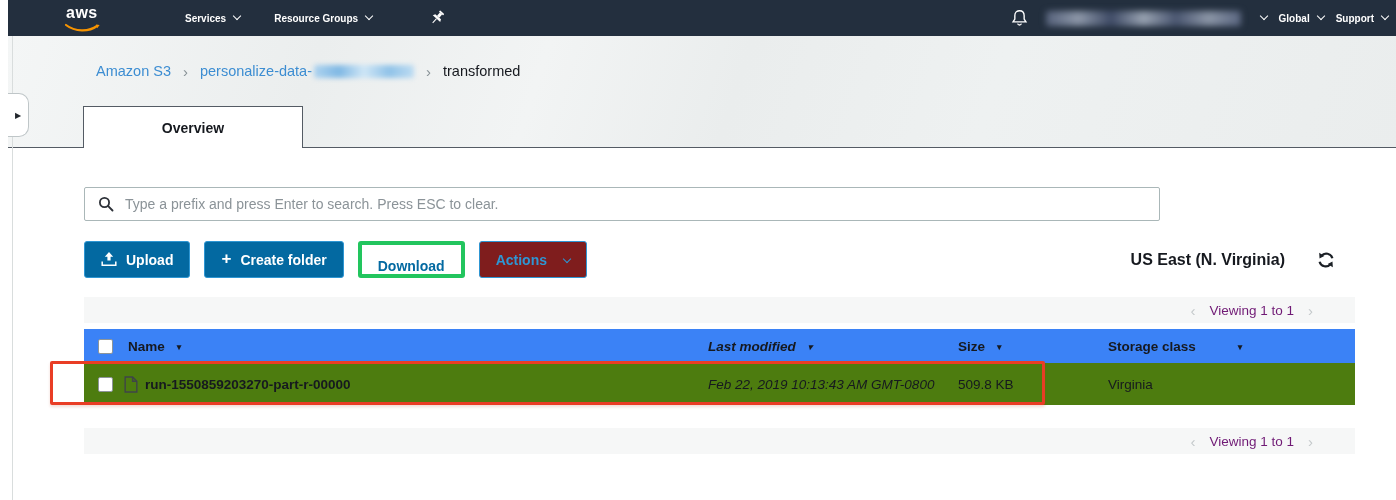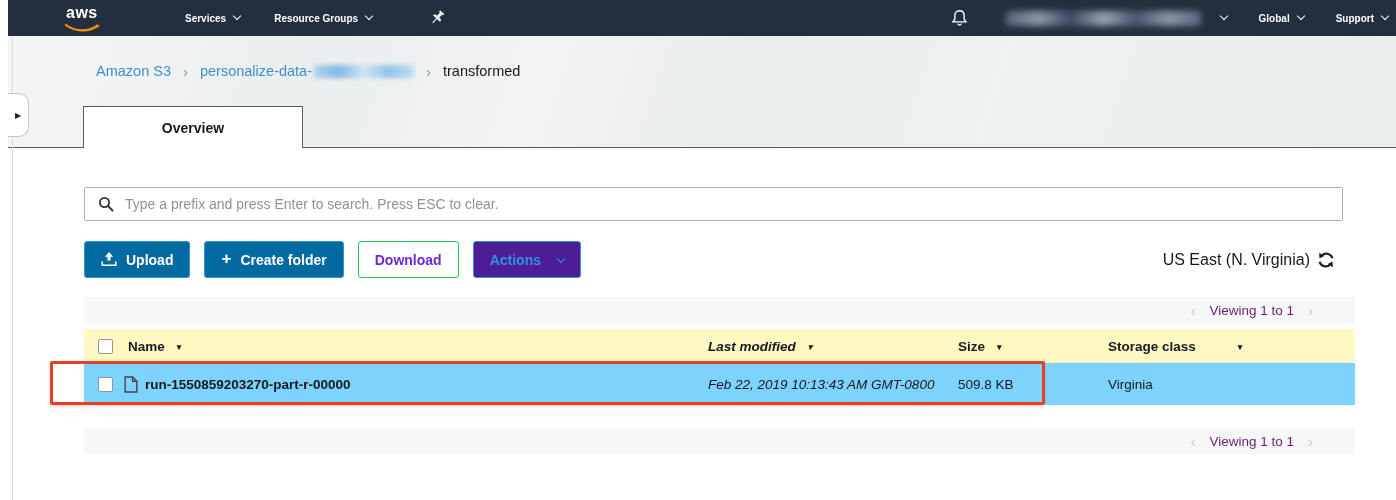--- a/index.html
+++ b/index.html
@@ -10,21 +10,21 @@
   .topnav { position:absolute; left:0; top:0; width:1396px; height:36px; background:#232f3e;
             display:flex; align-items:center; padding:0 16px 0 55px; color:#fff; z-index:10; }
   .nav-left { display:flex; align-items:center; gap:34px; }
   .logo { position:relative; width:42px; height:30px; margin-right:46px; cursor:pointer; }
   .logo-text { position:absolute; left:3px; top:1px; font-size:16px; font-weight:bold; color:#fff; letter-spacing:0.5px; }
   .logo-swoosh { position:absolute; left:0; bottom:0; }
   .nav-item { display:flex; align-items:center; font-size:10px; font-weight:bold; color:#fff; cursor:pointer; white-space:nowrap; }
   .cd { display:inline-block; width:6px; height:6px; border-right:1.7px solid currentColor;
         border-bottom:1.7px solid currentColor; transform:rotate(45deg); margin-left:8px; position:relative; top:-2px; }
   .pin-wrap { margin-left:24px; cursor:pointer; display:flex; align-items:center; }
-  .nav-right { margin-left:auto; display:flex; align-items:center; gap:32px; }
+  .nav-right { margin-left:auto; display:flex; align-items:center; gap:12px; }
   .bell-wrap { cursor:pointer; display:flex; align-items:center; margin-right:6px; }
   .account { display:flex; align-items:center; gap:12px; cursor:pointer; }
   .blur-account { width:195px; height:15px; border-radius:2px; filter:blur(3px);
      background:linear-gradient(90deg,#55617a,#8d97a8,#3f4b66,#97a1b0,#4a5670,#8b95a6,#5a6680); }
 
   
   .subheader { position:absolute; left:0; top:36px; width:1396px; height:111px;
      background:linear-gradient(108deg,#f4f6f6 0%,#ebeeee 22%,#f2f4f4 38%,#eaeded 52%,#eef1f1 70%,#eaeded 100%); }
   .vline { position:absolute; left:4px; top:36px; bottom:0; width:1px; background:#d9dddd; z-index:2; }
   .sidebar-toggle { position:absolute; left:0; top:93px; width:21px; height:44px; background:#fff;
@@ -40,47 +40,47 @@
   .blur-bucket { display:inline-block; width:100px; height:13px; margin-left:2px; border-radius:2px; filter:blur(2.5px);
      background:linear-gradient(90deg,#aed3ef,#7fb8e4,#cfe6f6,#8fc2e8,#bddcf2); }
 
   .tab { position:absolute; left:75px; top:106px; width:220px; height:42px; background:#fff;
      border:1px solid #545b64; border-bottom:none; z-index:3; display:flex; align-items:center;
      justify-content:center; font-size:14px; font-weight:bold; color:#16191f; cursor:pointer; }
 
   
   .panel { position:absolute; left:0; top:147px; right:0; bottom:0; background:#fff; border-top:1px solid #545b64; }
 
-  .searchbox { position:absolute; left:76px; top:39px; width:1259px; height:34px; border:1px solid #aab7b8;
+  .searchbox { position:absolute; left:76px; top:39px; width:1076px; height:34px; border:1px solid #aab7b8;
      border-radius:2px; display:flex; align-items:center; padding-left:13px; background:#fff; }
   .searchbox input { border:none; outline:none; flex:1; height:100%; font-size:14px; margin-left:11px;
      font-family:"Liberation Sans", sans-serif; color:#16191f; background:transparent; }
   .searchbox input::placeholder { color:#8b9398; opacity:1; }
 
   .toolbar { position:absolute; left:76px; top:93px; width:1271px; height:37px; display:flex; gap:14px; }
   .btn { height:37px; display:inline-flex; align-items:center; gap:9px; padding:0 16px; font-size:14px;
      font-weight:bold; border-radius:3px; cursor:pointer; font-family:"Liberation Sans", sans-serif; }
   .btn-primary { background:#0369a1; border:1px solid #2e96d3; color:#fff; }
-  .btn-disabled { background:#fff; border:1px solid #22c55e; color:#6d28d9; cursor:default; }
-  .btn-outline { background:#4c1d95; border:1px solid #2e96d3; color:#2e96d3; }
+  .btn-disabled { background:#fff; border:4px solid #22c55e; color:#0369a1; cursor:default;align-items:flex-end; }
+  .btn-outline { background:#7f1d1d; border:1px solid #2e96d3; color:#2e96d3; }
   .btn-outline .cd { border-right-width:1.5px; border-bottom-width:1.5px; top:-1px; }
   .plus { font-size:17px; font-weight:bold; position:relative; top:-1px; }
 
-  .region-cluster { position:absolute; right:20px; top:0; height:37px; display:flex; align-items:center; gap:7px; }
+  .region-cluster { position:absolute; right:20px; top:0; height:37px; display:flex; align-items:center; gap:32px;font-weight:bold; }
   .region-label { font-size:16px; color:#16191f; }
   .refresh-btn { cursor:pointer; display:flex; align-items:center; }
 
   .viewbar { position:absolute; left:76px; width:1271px; height:26px; background:#f6f7f7;
      display:flex; align-items:center; justify-content:flex-end; padding-right:42px; gap:14px; }
   .viewbar.top { top:149px; } .viewbar.bottom { top:280px; }
   .view-text { font-size:13.5px; color:#701a75; }
   .pg-chev { font-size:15px; color:#c4c9cb; cursor:pointer; line-height:1; }
 
-  .thead { position:absolute; left:76px; top:181px; width:1271px; height:34px; background:#fef9c3; }
-  .trow { position:absolute; left:76px; top:215px; width:1271px; height:42px; background:#7dd3fc; }
+  .thead { position:absolute; left:76px; top:181px; width:1271px; height:34px; background:#3b82f6; }
+  .trow { position:absolute; left:76px; top:215px; width:1271px; height:42px; background:#4d7c0f; }
   .cell { position:absolute; top:0; bottom:0; display:flex; align-items:center; gap:7px;
      font-size:13.5px; color:#16191f; white-space:nowrap; }
   .c-check { left:14px; } .c-name { left:44px; } .c-name-row { left:40px; }
   .c-mod { left:624px;font-style:italic; } .c-size { left:874px; } .c-store { left:1024px;gap:37px; }
   .hlabel { font-weight:bold; cursor:pointer; display:flex; align-items:center; }
   .caret { font-size:9px; margin-left:5px; position:relative; top:1px; color:#16191f; }
   .checkbox { width:15px; height:15px; border:1px solid #8d9599; border-radius:2px; background:#fff; cursor:pointer; }
   .obj-name { font-weight:bold; cursor:pointer; }
 
   .highlight-box { position:absolute; left:42px; top:361px; width:995px; height:44px;

